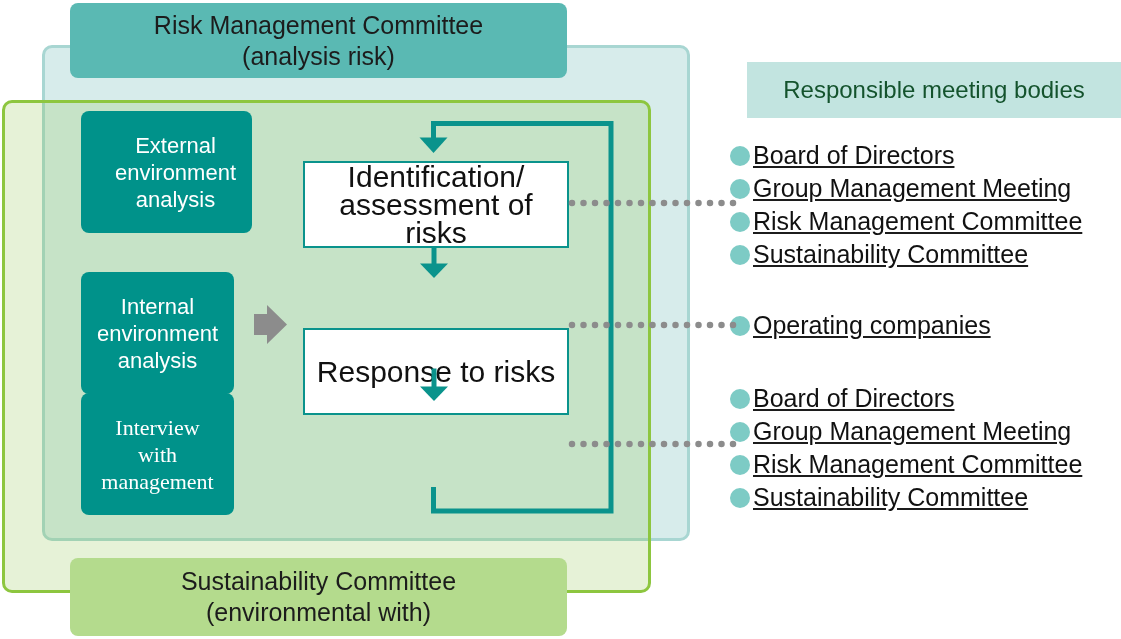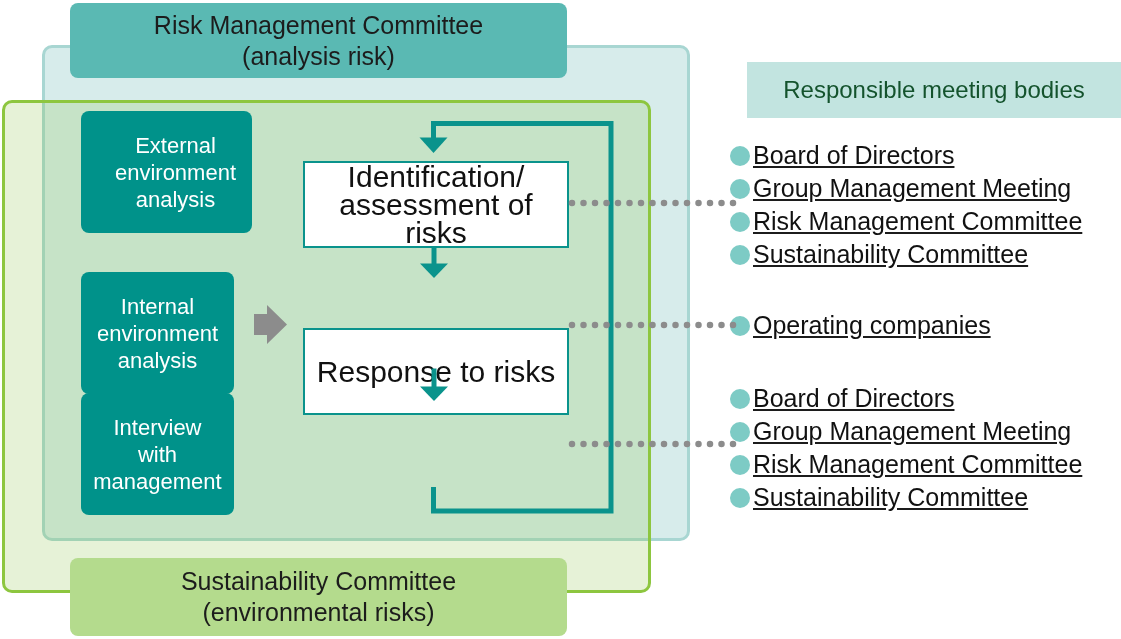--- a/index.html
+++ b/index.html
@@ -35,21 +35,21 @@
   .banner-bottom{top:558px;height:78px;background:var(--green-banner,#B4DB8D);}
   
   .input-box{
     position:absolute;left:81px;width:153px;height:122px;
     background:var(--input-box,#00928A);
     border-radius:8px;
     display:flex;align-items:center;justify-content:center;
     text-align:center;color:var(--text-white,#ffffff);
     font-size:22px;line-height:27px;white-space:pre-line;
   }
-  .input-1{top:111px;padding-left:18px;} .input-2{top:272px;} .input-3{top:393px;}
+  .input-1{top:111px;padding-left:18px;} .input-2{top:272px;} .input-3{top:393px;font-family:Liberation Serif, serif;}
   
   .step-box{
     position:absolute;left:303px;width:262px;height:83px;
     background:#ffffff;
     border:2.5px solid var(--line-teal,#0A938C);
     border-radius:0;
     display:flex;align-items:center;justify-content:center;
     text-align:center;font-size:30px;line-height:28px;
     color:#111;white-space:pre-line;
   }
@@ -83,21 +83,21 @@
 
   <div class="area-blue"></div>
   <div class="area-green"></div>
 
   <div class="banner banner-top">
     <div>Risk Management Committee</div>
     <div>(analysis risk)</div>
   </div>
   <div class="banner banner-bottom">
     <div>Sustainability Committee</div>
-    <div>(environmental risks)</div>
+    <div>(environmental with)</div>
   </div>
 
   <div class="input-box input-1">External
 environment
 analysis</div>
   <div class="input-box input-2">Internal
 environment
 analysis</div>
   <div class="input-box input-3">Interview
 with

